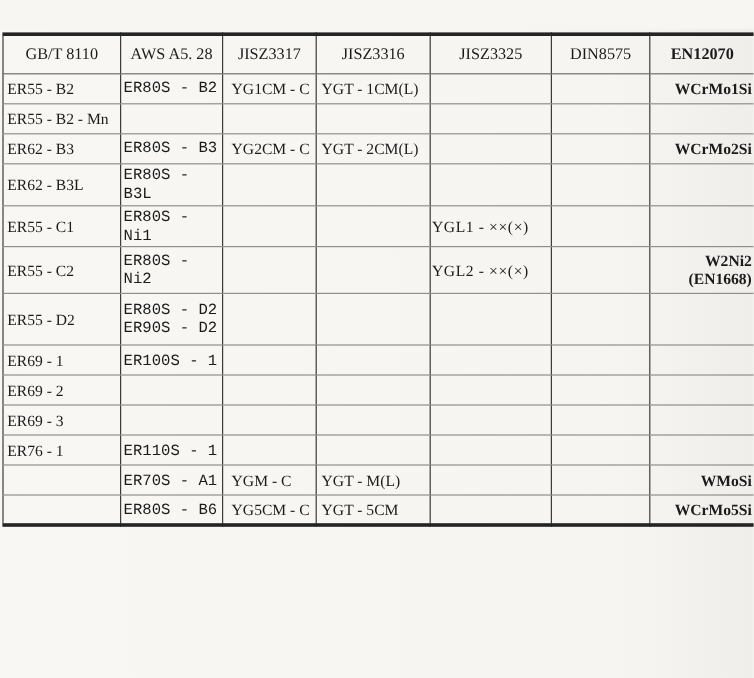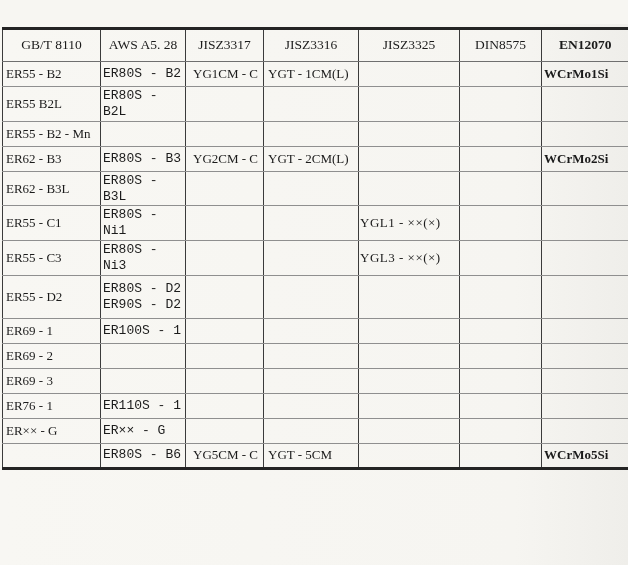--- a/index.html
+++ b/index.html
@@ -56,21 +56,21 @@
   tbody tr { height: 25px; }
   tbody tr.tall-a { height: 39px; }
   tbody tr.tall-b { height: 43px; }
   tbody td { text-align: left; }
   tbody td:nth-child(1) { padding-left: 3px; }
   tbody td:nth-child(2) { padding-left: 2px; font-family: Liberation Mono, monospace; }
   tbody td:nth-child(3) { padding-left: 7px; }
   tbody td:nth-child(4) { padding-left: 4px; }
   tbody td:nth-child(5) { padding-left: 1px; letter-spacing: 0.5px; }
   tbody td:nth-child(6),
-  tbody td:nth-child(7) { text-align: left; padding: 1px 2px; }
+  tbody td:nth-child(7) { text-align: right; padding: 1px 2px; }
 </style>
 </head>
 <body>
 
 <div class="sheet">
   <table class="std">
     <colgroup>
       <col style="width:98px">
         <col style="width:85px">
         <col style="width:78px">
@@ -94,29 +94,20 @@
       <tr>
         <td>ER55 - B2</td>
         <td>ER80S - B2</td>
         <td>YG1CM - C</td>
         <td>YGT - 1CM(L)</td>
         <td></td>
         <td></td>
         <td>WCrMo1Si</td>
       </tr>
       <tr>
-        <td>ER55  B2L</td>
-        <td>ER80S - B2L</td>
-        <td></td>
-        <td></td>
-        <td></td>
-        <td></td>
-        <td></td>
-      </tr>
-      <tr>
         <td>ER55 - B2 - Mn</td>
         <td></td>
         <td></td>
         <td></td>
         <td></td>
         <td></td>
         <td></td>
       </tr>
       <tr>
         <td>ER62 - B3</td>
@@ -138,28 +129,29 @@
       </tr>
       <tr>
         <td>ER55 - C1</td>
         <td>ER80S - Ni1</td>
         <td></td>
         <td></td>
         <td>YGL1 - ××(×)</td>
         <td></td>
         <td></td>
       </tr>
-      <tr>
-        <td>ER55 - C3</td>
-        <td>ER80S - Ni3</td>
-        <td></td>
-        <td></td>
-        <td>YGL3 - ××(×)</td>
-        <td></td>
-        <td></td>
+      <tr class="tall-a">
+        <td>ER55 - C2</td>
+        <td>ER80S - Ni2</td>
+        <td></td>
+        <td></td>
+        <td>YGL2 - ××(×)</td>
+        <td></td>
+        <td>W2Ni2
+(EN1668)</td>
       </tr>
       <tr class="tall-b">
         <td>ER55 - D2</td>
         <td>ER80S - D2
 ER90S - D2</td>
         <td></td>
         <td></td>
         <td></td>
         <td></td>
         <td></td>
@@ -194,27 +186,27 @@
       <tr>
         <td>ER76 - 1</td>
         <td>ER110S - 1</td>
         <td></td>
         <td></td>
         <td></td>
         <td></td>
         <td></td>
       </tr>
       <tr>
-        <td>ER×× - G</td>
-        <td>ER×× - G</td>
-        <td></td>
-        <td></td>
-        <td></td>
-        <td></td>
-        <td></td>
+        <td></td>
+        <td>ER70S - A1</td>
+        <td>YGM - C</td>
+        <td>YGT - M(L)</td>
+        <td></td>
+        <td></td>
+        <td>WMoSi</td>
       </tr>
       <tr>
         <td></td>
         <td>ER80S - B6</td>
         <td>YG5CM - C</td>
         <td>YGT - 5CM</td>
         <td></td>
         <td></td>
         <td>WCrMo5Si</td>
       </tr>

